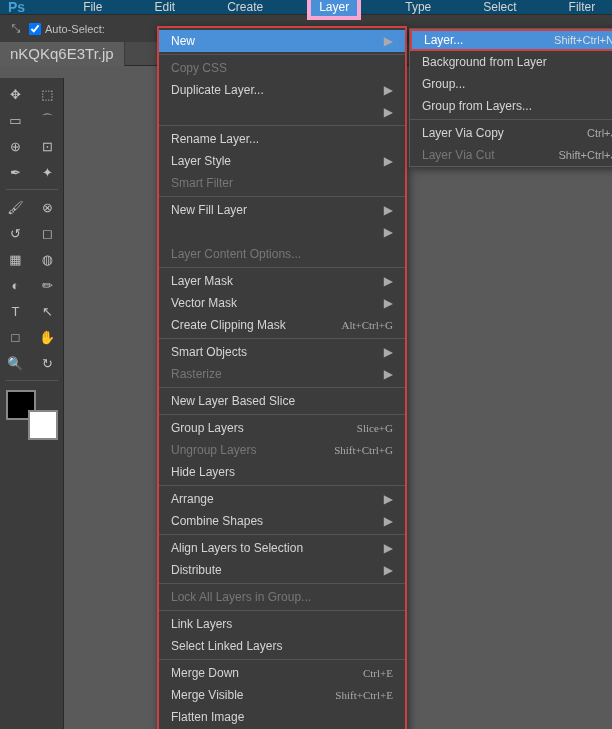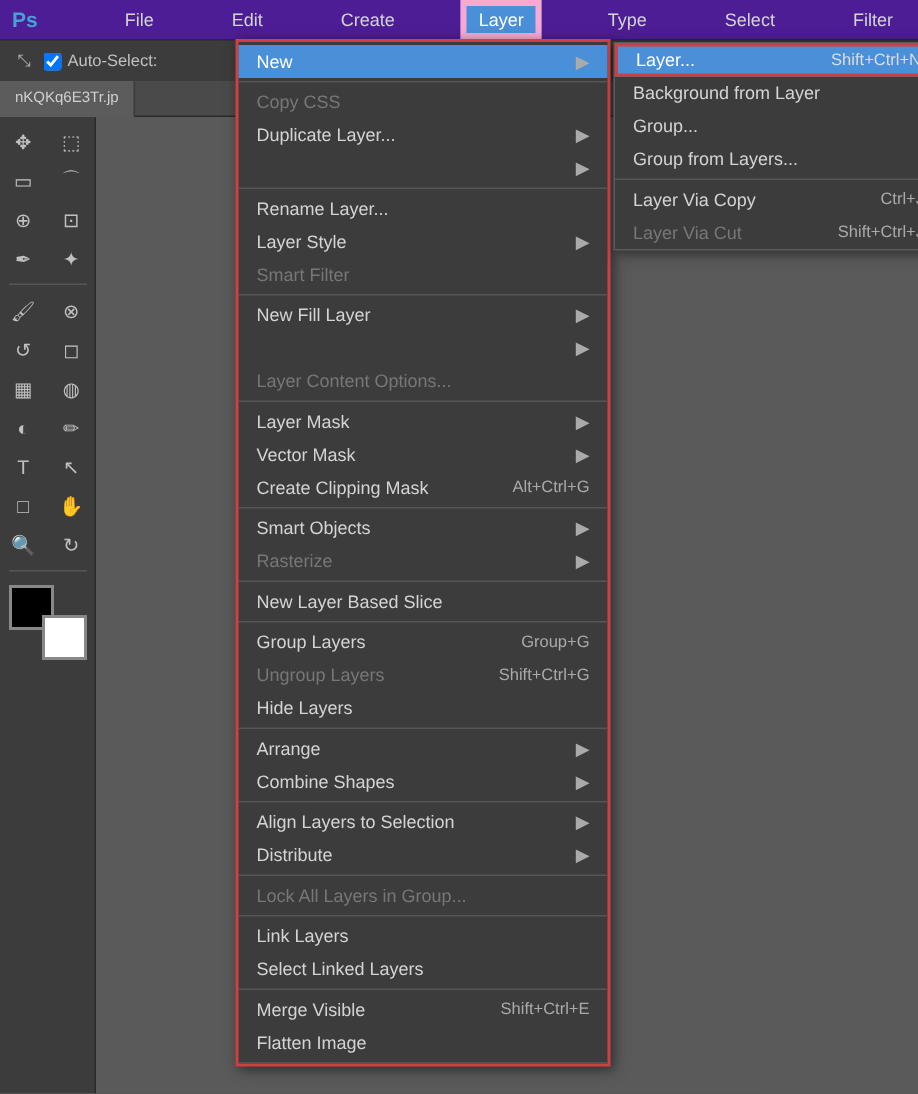--- a/index.html
+++ b/index.html
@@ -9,22 +9,22 @@
       background: #5a5a5a;
       font-family: 'Arial', sans-serif;
       font-size: 12px;
       color: #e0e0e0;
       overflow: hidden;
       position: relative;
     }
 
     
     .menubar {
-      background: #4c1d95;
-      height: 26px;
+      background: #0c4a6e;
+      height: 14px;
       display: flex;
       align-items: center;
       padding: 0 4px;
       position: relative;
       z-index: 100;
     }
     .app-logo {
       color: #4a9fd4;
       font-weight: bold;
       font-size: 14px;
@@ -82,21 +82,21 @@
     .tabbar {
       background: #4a4a4a;
       height: 24px;
       display: flex;
       align-items: center;
       border-bottom: 1px solid #2a2a2a;
     }
     .tab {
       background: #5c5c5c;
       padding: 4px 10px;
-      font-size: 10px;
+      font-size: 15px;
       color: #d0d0d0;
       border-right: 1px solid #3a3a3a;
       height: 24px;
       display: flex;
       align-items: center;
     }
 
     
     .left-toolbar {
       position: absolute;
@@ -212,20 +212,21 @@
       color: white;
     }
     .menu-row.disabled {
       color: #777;
       cursor: default;
     }
     .menu-row .shortcut {
       color: #aaa;
       font-size: 11px;
       margin-left: 20px;
+      font-family: Liberation Serif, serif;
     }
     .menu-row .arrow {
       margin-left: auto;
       color: #aaa;
     }
     .menu-row-label {
       flex: 1;
     }
 
     
@@ -433,21 +434,21 @@
 
     <div class="menu-section">
       <div class="menu-row">
         <span class="menu-row-label">New Layer Based Slice</span>
       </div>
     </div>
 
     <div class="menu-section">
       <div class="menu-row">
         <span class="menu-row-label">Group Layers</span>
-        <span class="shortcut">Group+G</span>
+        <span class="shortcut">Slice+G</span>
       </div>
       <div class="menu-row disabled">
         <span class="menu-row-label">Ungroup Layers</span>
         <span class="shortcut">Shift+Ctrl+G</span>
       </div>
       <div class="menu-row">
         <span class="menu-row-label">Hide Layers</span>
       </div>
     </div>
 
@@ -482,20 +483,24 @@
     <div class="menu-section">
       <div class="menu-row">
         <span class="menu-row-label">Link Layers</span>
       </div>
       <div class="menu-row">
         <span class="menu-row-label">Select Linked Layers</span>
       </div>
     </div>
 
     <div class="menu-section">
+      <div class="menu-row">
+        <span class="menu-row-label">Merge Down</span>
+        <span class="shortcut">Ctrl+E</span>
+      </div>
       <div class="menu-row">
         <span class="menu-row-label">Merge Visible</span>
         <span class="shortcut">Shift+Ctrl+E</span>
       </div>
       <div class="menu-row">
         <span class="menu-row-label">Flatten Image</span>
       </div>
     </div>
 
     <div class="new-submenu">

